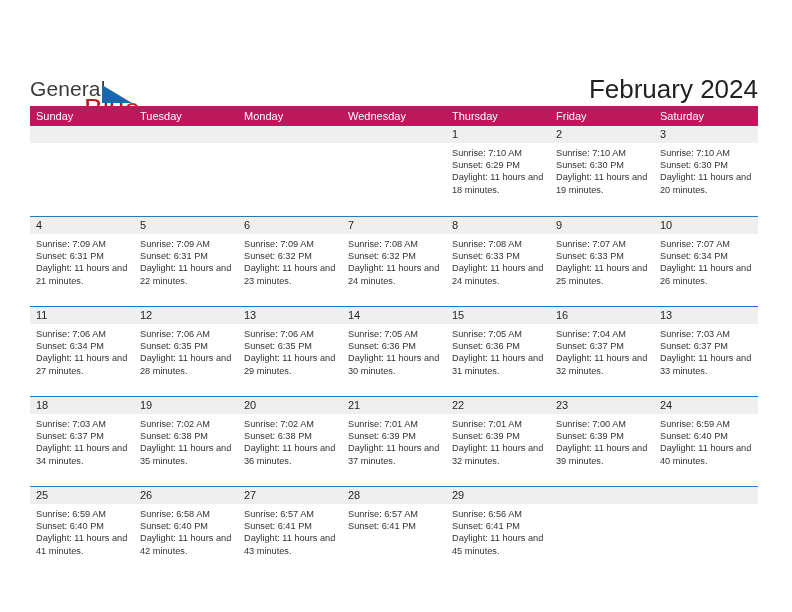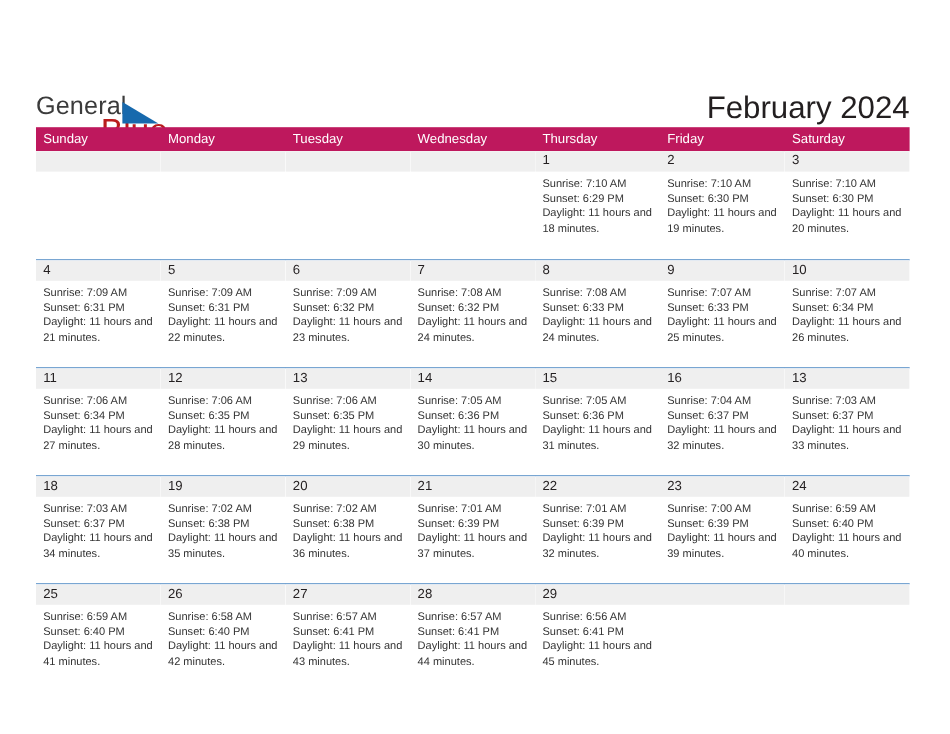--- a/index.html
+++ b/index.html
@@ -171,22 +171,22 @@
       <div class="cal-title">February 2024</div>
       <div class="cal-subtitle">Temimilcingo, General</div>
     </div>
 
   </div>
 
   <div class="calendar">
 
     <div class="weekday-row">
       <div class="weekday-cell">Sunday</div>
+      <div class="weekday-cell">Tuesday</div>
       <div class="weekday-cell">Monday</div>
-      <div class="weekday-cell">Tuesday</div>
       <div class="weekday-cell">Wednesday</div>
       <div class="weekday-cell">Thursday</div>
       <div class="weekday-cell">Friday</div>
       <div class="weekday-cell">Saturday</div>
     </div>
 
     <div id="weeks-container">
         <div class="week-row first">
           <div class="day-cell empty">
             <div class="day-number"></div>
@@ -422,21 +422,20 @@
               <div>Sunrise: 6:57 AM</div>
               <div>Sunset: 6:41 PM</div>
               <div class="wrap">Daylight: 11 hours and 43 minutes.</div>
             </div>
           </div>
           <div class="day-cell">
             <div class="day-number">28</div>
             <div class="day-body">
               <div>Sunrise: 6:57 AM</div>
               <div>Sunset: 6:41 PM</div>
-              <div class="wrap">Daylight: 11 hours and 44 minutes.</div>
             </div>
           </div>
           <div class="day-cell">
             <div class="day-number">29</div>
             <div class="day-body">
               <div>Sunrise: 6:56 AM</div>
               <div>Sunset: 6:41 PM</div>
               <div class="wrap">Daylight: 11 hours and 45 minutes.</div>
             </div>
           </div>

